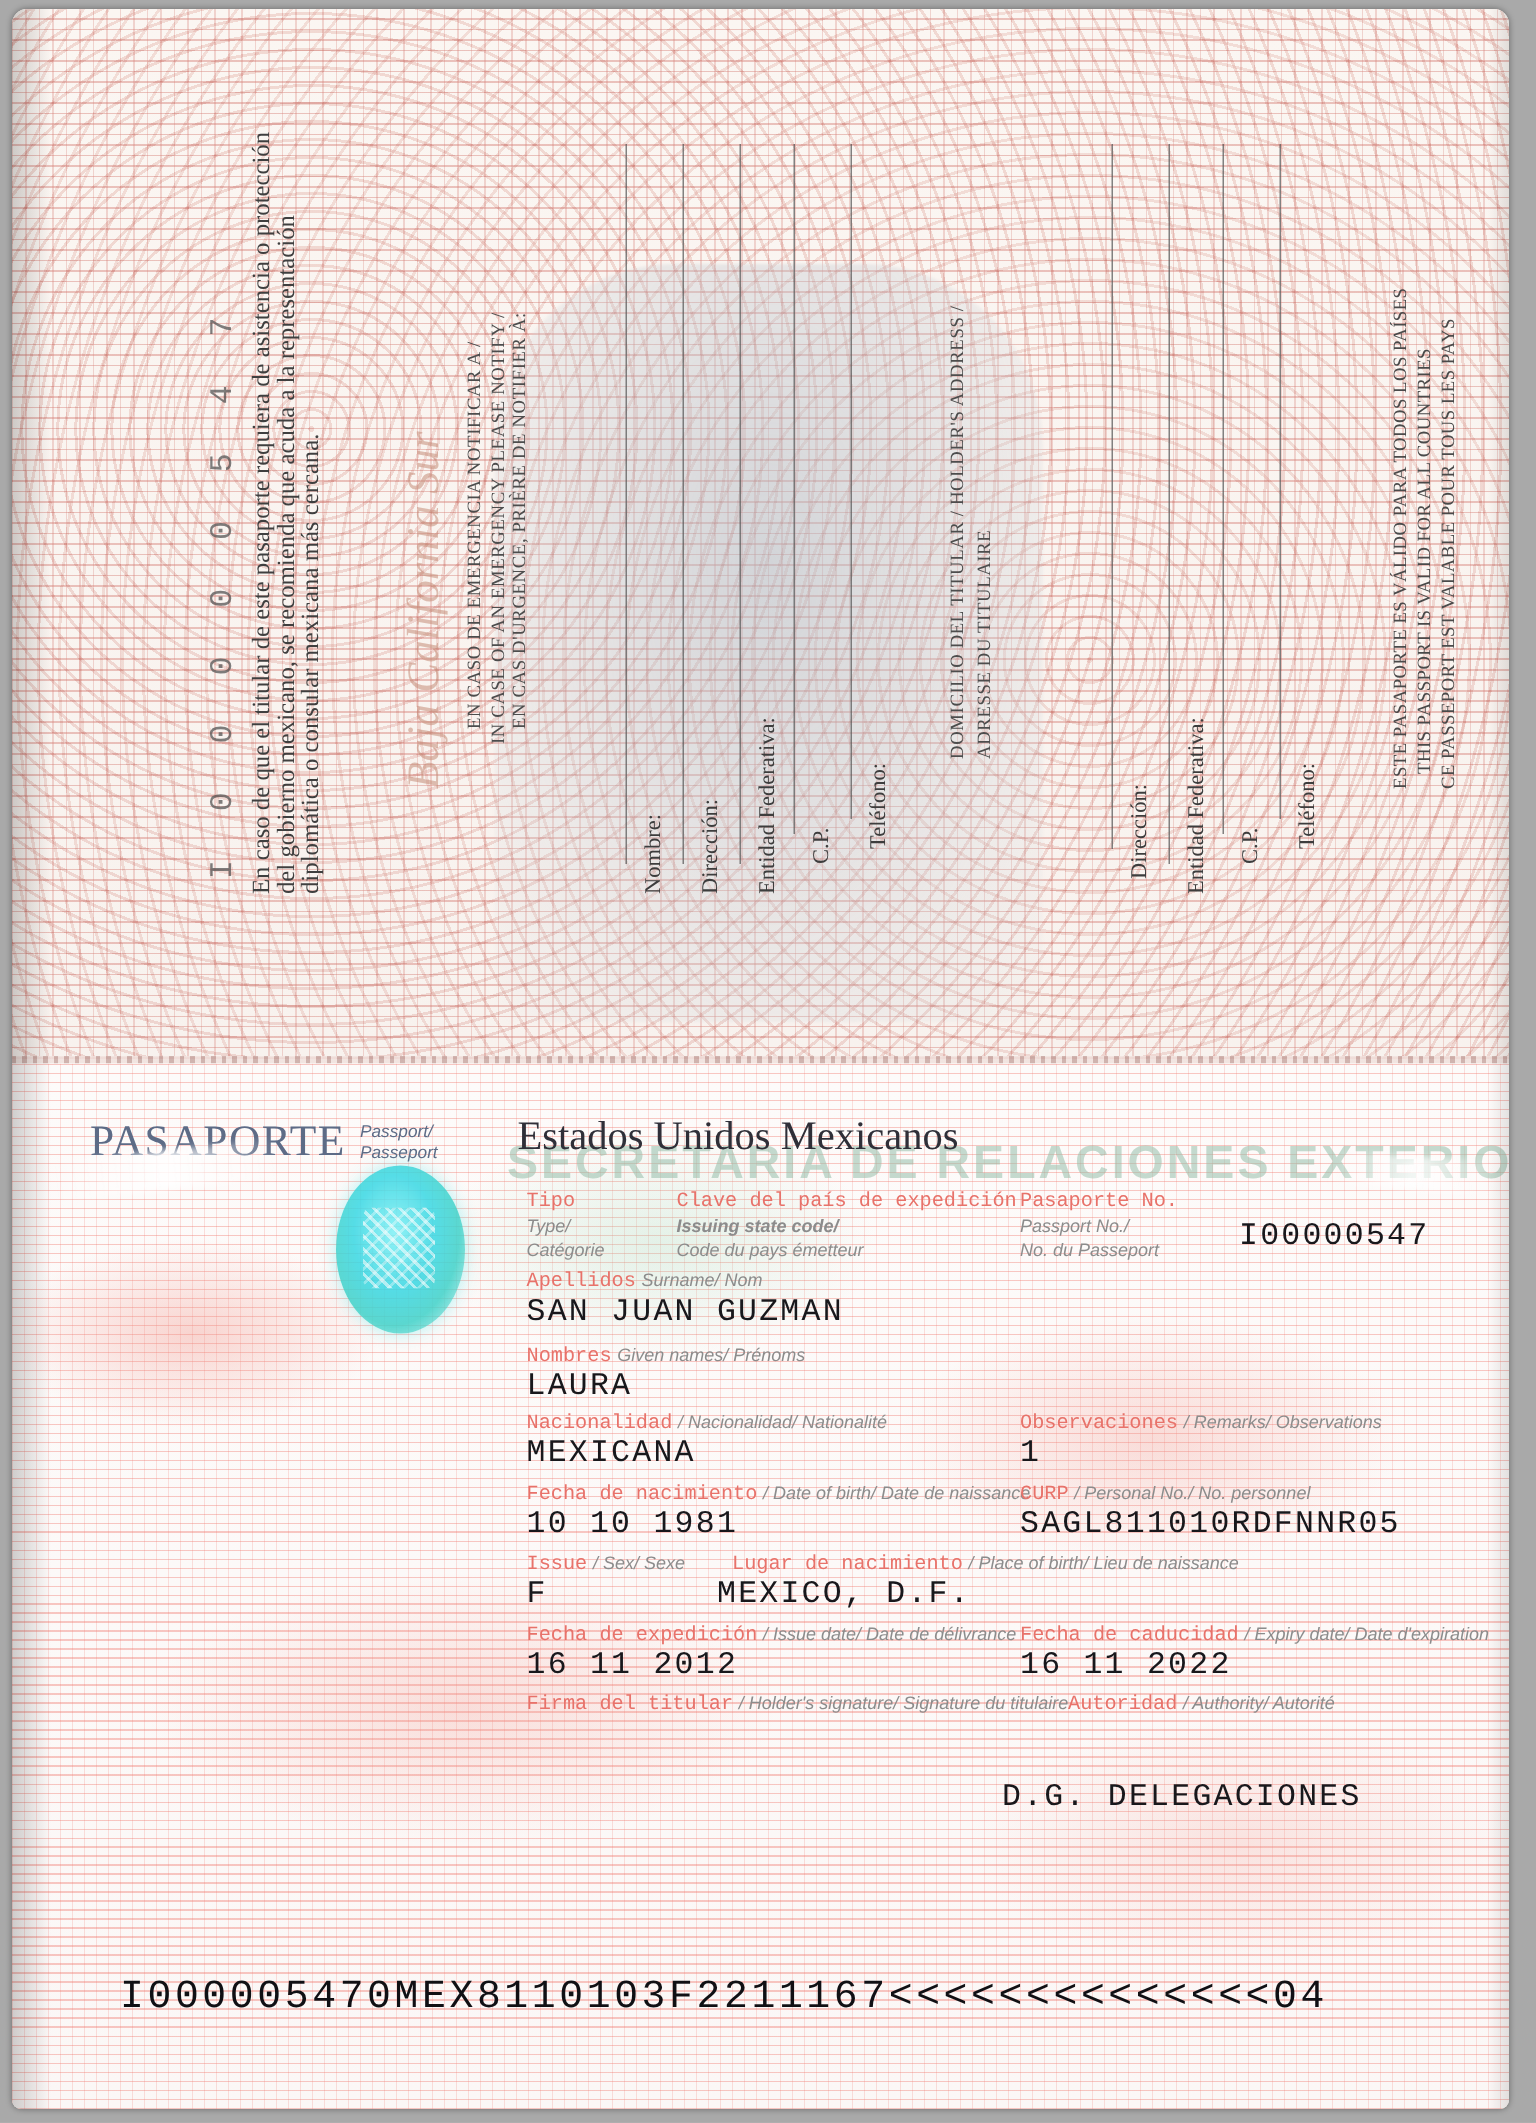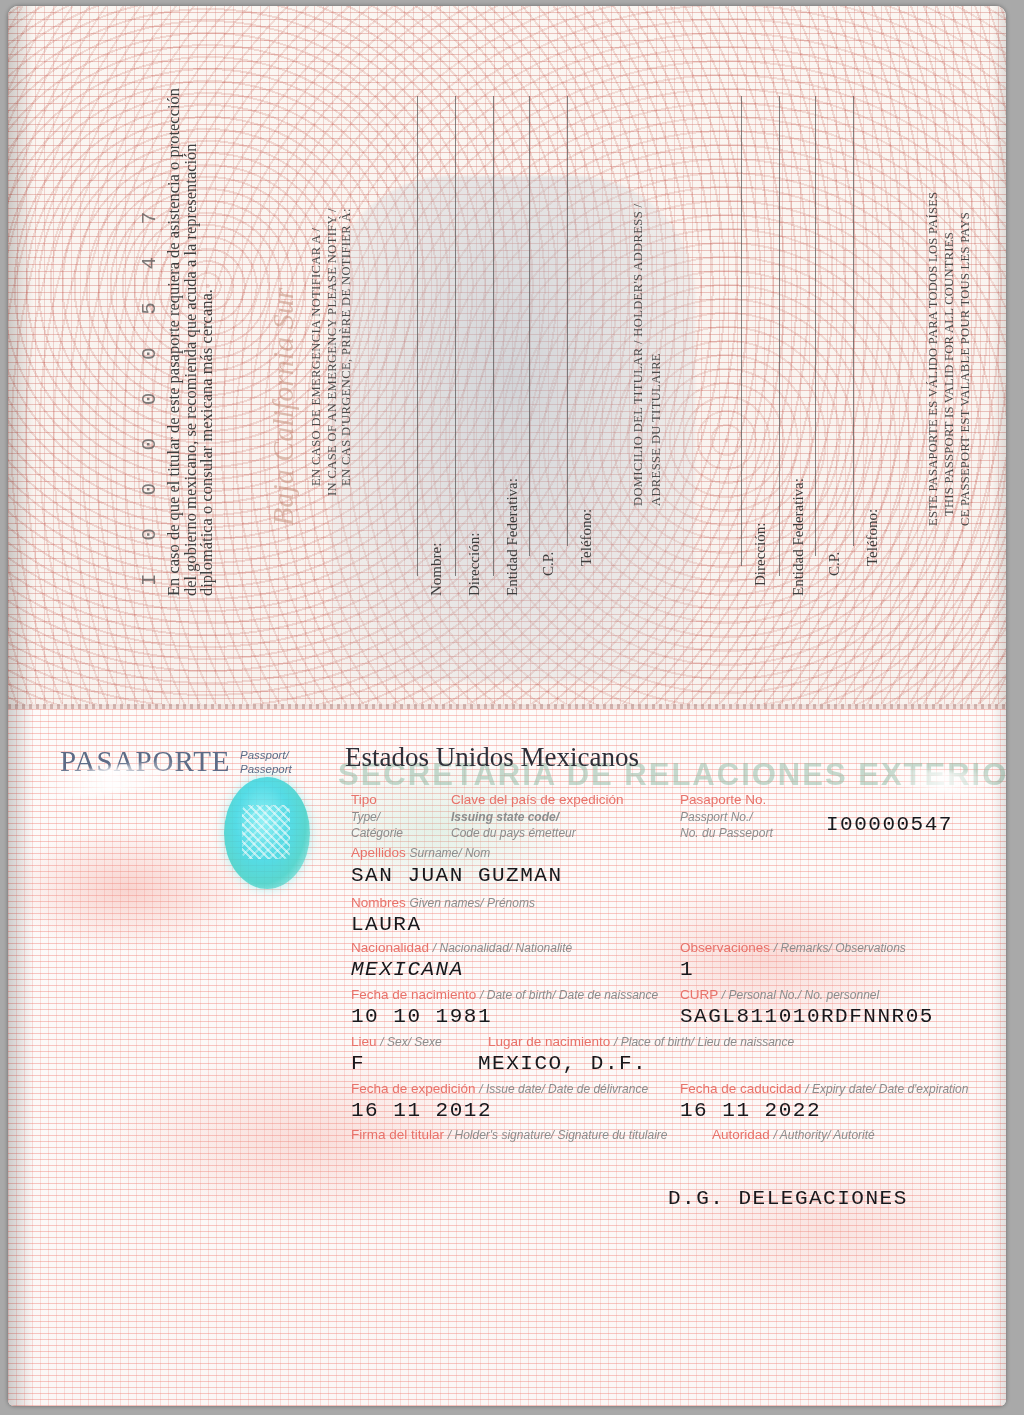--- a/index.html
+++ b/index.html
@@ -220,21 +220,21 @@
     filter: blur(2px);
     pointer-events: none;
   }
 
   .lbl {
     position: absolute;
     font-family: "Liberation Sans", sans-serif;
     font-size: 13.5px;
     white-space: nowrap;
   }
-  .lbl .es { color: #e8726a; }
+  .lbl .es { color: #e8726a; font-family: Liberation Mono, monospace; }
   .lbl .en { color: #8c8c8c; font-size: 12px; font-style: italic; }
   .lbl.small { font-size: 12px; }
   .val {
     position: absolute;
     font-family: "Liberation Mono", monospace;
     font-size: 21px;
     letter-spacing: 1.5px;
     color: #18181c;
     white-space: nowrap;
   }
@@ -377,42 +377,42 @@
       <div class="lbl" style="left:343px; top:186px;">
         <span class="es">Nombres</span>
         <span class="en">Given names/ Prénoms</span>
       </div>
       <div class="val" style="left:343px; top:204px;">LAURA</div>
 
       <div class="lbl" style="left:343px; top:231px;">
         <span class="es">Nacionalidad</span>
         <span class="en">/ Nacionalidad/ Nationalité</span>
       </div>
-      <div class="val" style="left:343px; top:249px;font-style:italic;">MEXICANA</div>
+      <div class="val" style="left:343px; top:249px;">MEXICANA</div>
 
       <div class="lbl" style="left:672px; top:231px;">
         <span class="es">Observaciones</span>
         <span class="en">/ Remarks/ Observations</span>
       </div>
       <div class="val" style="left:672px; top:249px;">1</div>
 
       <div class="lbl" style="left:343px; top:278px;">
         <span class="es">Fecha de nacimiento</span>
         <span class="en">/ Date of birth/ Date de naissance</span>
       </div>
       <div class="val" style="left:343px; top:296px;">10 10 1981</div>
 
       <div class="lbl" style="left:672px; top:278px;">
         <span class="es">CURP</span>
         <span class="en">/ Personal No./ No. personnel</span>
       </div>
       <div class="val" style="left:672px; top:296px;">SAGL811010RDFNNR05</div>
 
       <div class="lbl" style="left:343px; top:325px;">
-        <span class="es">Lieu</span>
+        <span class="es">Issue</span>
         <span class="en">/ Sex/ Sexe</span>
       </div>
       <div class="val" style="left:343px; top:343px;">F</div>
 
       <div class="lbl" style="left:480px; top:325px;">
         <span class="es">Lugar de nacimiento</span>
         <span class="en">/ Place of birth/ Lieu de naissance</span>
       </div>
       <div class="val" style="left:470px; top:343px;">MEXICO, D.F.</div>
 
@@ -433,18 +433,19 @@
         <span class="en">/ Holder's signature/ Signature du titulaire</span>
       </div>
       <div class="val" style="left:343px; top:440px;"></div>
 
       <div class="lbl" style="left:704px; top:418px;">
         <span class="es">Autoridad</span>
         <span class="en">/ Authority/ Autorité</span>
       </div>
       <div class="val" style="left:660px; top:478px;">D.G. DELEGACIONES</div>
 
+      <div class="mrz" style="top:607px;">I000005470MEX8110103F2211167&lt;&lt;&lt;&lt;&lt;&lt;&lt;&lt;&lt;&lt;&lt;&lt;&lt;&lt;04</div>
     </div>
 
     <div class="spine-shadow"></div>
     <div class="page-edge-right"></div>
   </div>
 </div>
 
 </body></html>

